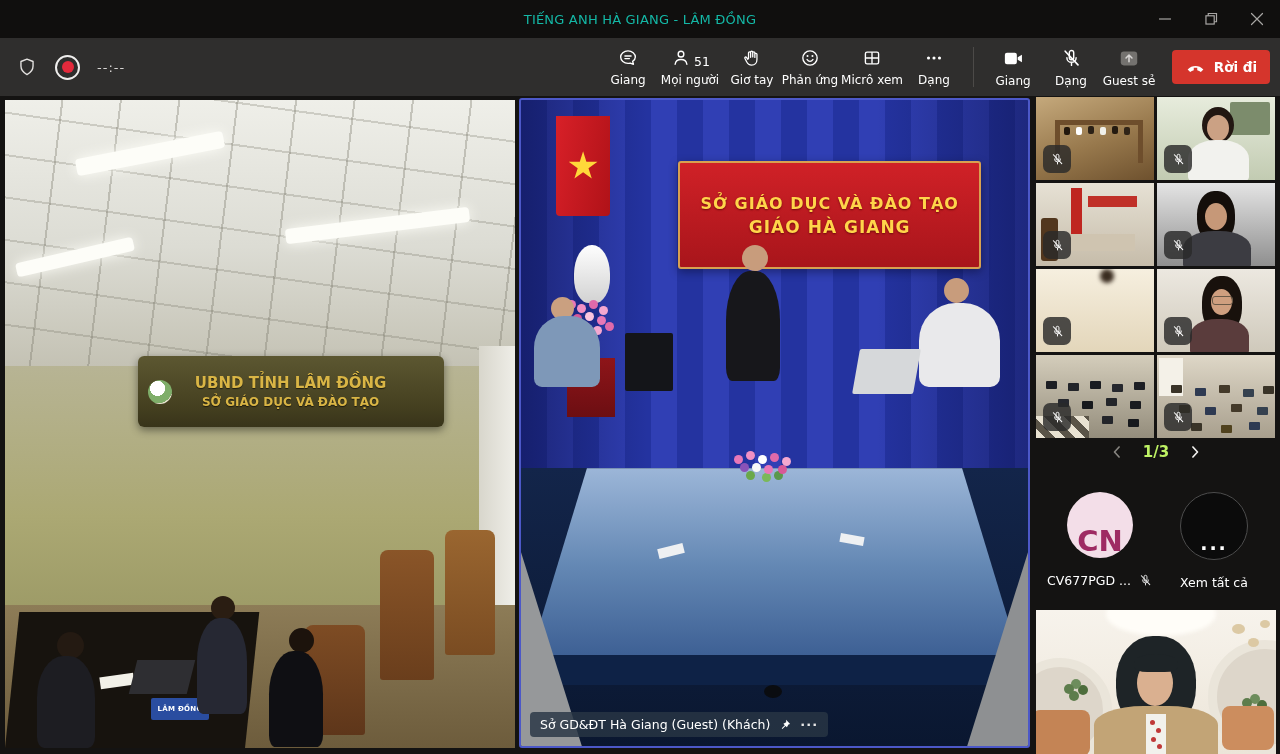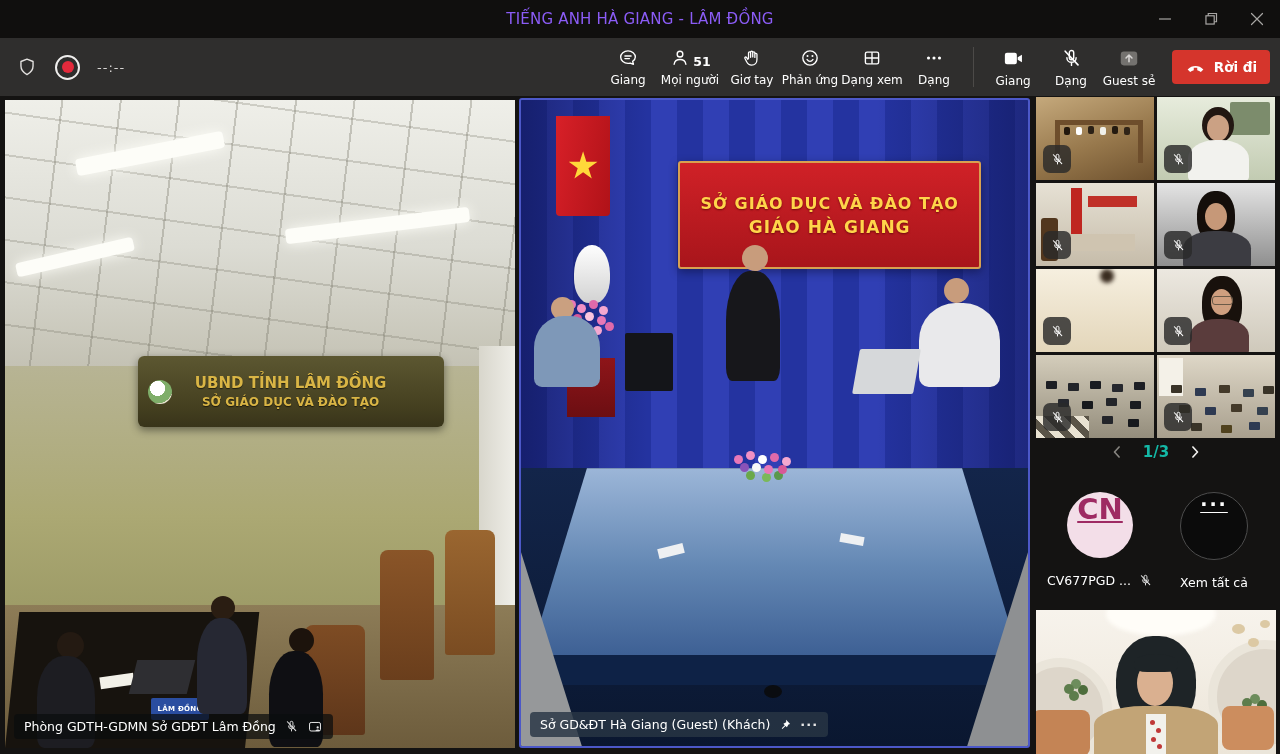--- a/index.html
+++ b/index.html
@@ -6,35 +6,35 @@
   body{
     width:1280px;height:754px;position:relative;overflow:hidden;
     background:#141312;
     font-family:"DejaVu Sans","Liberation Sans",sans-serif;
     -webkit-font-smoothing:antialiased;
   }
   svg{display:block;}
   
   .titlebar{position:absolute;top:0;left:0;right:0;height:38px;background:#100f0e;
     display:flex;align-items:center;justify-content:center;}
-  .title-text{color:#8b5cf6;font-size:15px;letter-spacing:.2px;}
+  .title-text{color:#14b8a6;font-size:13px;letter-spacing:.2px;}
   .win-controls{position:absolute;right:0;top:0;height:38px;display:flex;}
   .win-btn{width:46px;height:38px;display:flex;align-items:center;justify-content:center;cursor:pointer;}
   
   .toolbar{position:absolute;top:38px;left:0;right:0;height:58px;background:#2f2e2d;}
   .rec-cluster{position:absolute;left:16px;top:0;height:58px;display:flex;align-items:center;gap:17px;}
   .rec-dot{width:21px;height:21px;border-radius:50%;border:2.5px solid #efeeed;
     display:flex;align-items:center;justify-content:center;}
   .rec-dot i{display:block;width:12px;height:12px;border-radius:50%;background:#e42a3c;}
   .rec-timer{color:#d8d6d4;font-size:13px;letter-spacing:1px;}
   .tb-right{position:absolute;right:10px;top:0;height:58px;display:flex;align-items:center;}
   .tb-btn{width:58px;height:58px;display:flex;flex-direction:column;align-items:center;
     justify-content:center;gap:4px;color:#fefefe;font-size:12px;cursor:pointer;}
   .tb-btn .icon-row{display:flex;align-items:flex-end;gap:2px;height:22px;}
-  .tb-count{font-weight:700;font-size:12.5px;color:#fff;}
+  .tb-count{font-weight:400;font-size:12.5px;color:#fff;}
   .tb-sep{width:1px;height:40px;background:#4c4a48;margin:0 10px;}
   .leave-btn{margin-left:14px;width:98px;height:34px;background:#d5352c;border-radius:4px;
     display:flex;align-items:center;justify-content:center;gap:8px;color:#fff;
     font-weight:700;font-size:13.5px;cursor:pointer;}
   
   .video{position:absolute;overflow:hidden;background:#0369a1;}
   #left-video{left:5px;top:100px;width:510px;height:648px;}
   #center-video{left:519px;top:98px;width:511px;height:650px;border:2px solid #4c58c8;
     border-radius:3px;box-sizing:border-box;}
   .vid-label{position:absolute;left:9px;bottom:9px;height:25px;display:flex;align-items:center;
@@ -111,25 +111,25 @@
   .t2{background:linear-gradient(#e7ecdc 0%,#c2cbb2 100%);}
   .t3{background:linear-gradient(#e6e1d4 0%,#c6bcaa 100%);}
   .t4{background:linear-gradient(#e4e4e4 0%,#8f8f8f 100%);}
   .t5{background:linear-gradient(#f6efdf 0%,#e3d6ba 100%);}
   .t6{background:linear-gradient(#ece8e0 0%,#cfc9bb 100%);}
   .t7{background:linear-gradient(#d4cdbb 0%,#948d7c 100%);}
   .t8{background:linear-gradient(#ded7c7 0%,#a89f8d 100%);}
   .monitors{position:absolute;width:11px;height:8px;background:#1d1f24;border-radius:1px;}
   .pager{position:absolute;left:1036px;top:437px;width:240px;height:30px;
     display:flex;align-items:center;justify-content:center;gap:16px;}
-  .pager-label{color:#14b8a6;font-weight:700;font-size:15px;}
+  .pager-label{color:#bef264;font-weight:700;font-size:15px;}
   .pager-btn{cursor:pointer;display:flex;align-items:center;}
   .ava-col{position:absolute;text-align:center;}
   .ava-circle{width:66px;height:66px;border-radius:50%;margin:0 auto;
-    display:flex;align-items:flex-start;justify-content:center;cursor:pointer;text-decoration:underline;}
+    display:flex;align-items:flex-end;justify-content:center;cursor:pointer;}
   .cn-circle{background:#f3dee8;color:#9e2b63;font-size:29px;font-weight:700;}
   .more-circle{background:#0b0b0b;border:1px solid #4c4c4c;color:#fff;font-size:19px;
     font-weight:700;letter-spacing:2px;}
   .ava-label{margin-top:15px;color:#fff;font-size:12.5px;display:flex;align-items:center;
     justify-content:center;gap:7px;white-space:nowrap;}
   #bottom-video{left:1036px;top:610px;width:240px;height:144px;}
   .bv-bg{position:absolute;inset:0;background:linear-gradient(#f7f3ec 0%,#ece5d8 100%);}
   .bv-mirror{position:absolute;border-radius:50%;background:#ddd6ca;border:9px solid #eae5da;}
   .bv-plant{position:absolute;width:10px;height:10px;border-radius:50%;background:#5d7d4c;}
   .bv-lamp{position:absolute;border-radius:50%;background:#dcc9a4;}
@@ -268,21 +268,21 @@
     <div class="tb-btn">
       <svg width="22" height="22" style="color:#fff">
           <use href="#i-smiley"></use>
         </svg>
       <span>Phản ứng</span>
     </div>
     <div class="tb-btn" style="width:66px">
       <svg width="22" height="22" style="color:#fff">
           <use href="#i-grid"></use>
         </svg>
-      <span>Dạng xem</span>
+      <span>Micrô xem</span>
     </div>
     <div class="tb-btn">
       <svg width="22" height="22" style="color:#fff">
           <use href="#i-dots"></use>
         </svg>
       <span>Dạng</span>
     </div>
     <div class="tb-sep"></div>
     <div class="tb-btn">
       <svg width="23" height="23" style="color:#fff">
@@ -340,29 +340,20 @@
     <div class="head" style="left:52px;top:532px;width:27px;height:27px;background:#241a12"></div>
     <div class="torso" style="left:32px;top:556px;width:58px;height:92px;background:#1d1d22"></div>
   </div>
   <div>
     <div class="head" style="left:206px;top:496px;width:24px;height:24px;background:#2a1d12"></div>
     <div class="torso" style="left:192px;top:518px;width:50px;height:96px;background:#262833"></div>
   </div>
   <div>
     <div class="head" style="left:284px;top:528px;width:25px;height:25px;background:#1c130c"></div>
     <div class="torso" style="left:264px;top:551px;width:54px;height:96px;background:#0f0f13"></div>
-  </div>
-  <div class="vid-label">
-    <span>Phòng GDTH-GDMN Sở GDĐT Lâm Đồng</span>
-    <svg width="15" height="15" style="color:#e8e8e8">
-        <use href="#i-micoff"></use>
-      </svg>
-    <svg width="16" height="16" style="color:#e8e8e8">
-        <use href="#i-spotlight"></use>
-      </svg>
   </div>
 </div>
 
 <div class="video" id="center-video">
   <div class="cv-curtain"></div>
   <div class="cv-flag">
       <div class="cv-star"></div>
     </div>
   <div class="cv-banner">
     <span class="cv-banner-line" style="font-size:16px">SỞ GIÁO DỤC VÀ ĐÀO TẠO</span>

